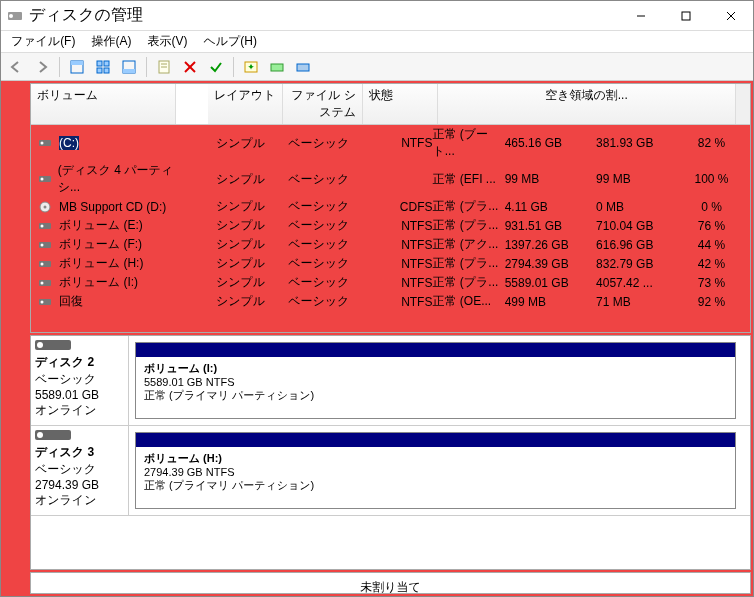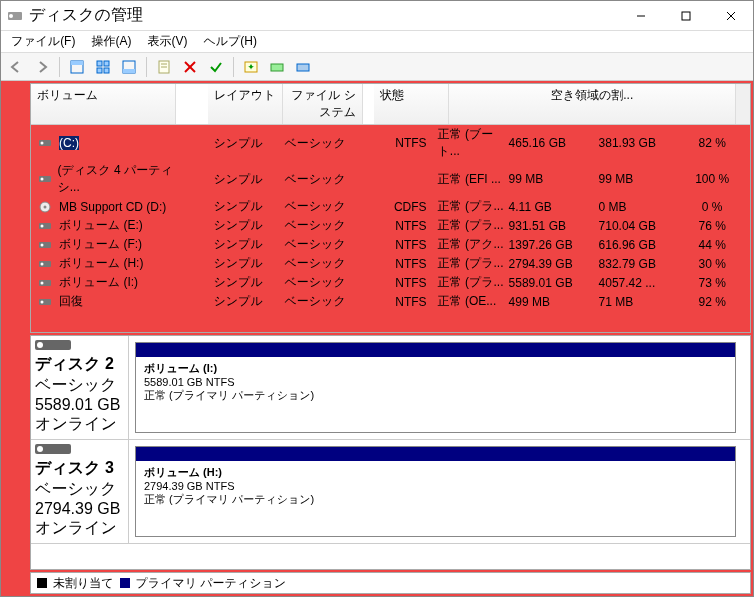--- a/index.html
+++ b/index.html
@@ -15,34 +15,34 @@
   .toolbar .sep { width: 1px; height: 20px; background: #ccc; margin: 0 2px;}
   .toolbar .tbtn { width: 22px; height: 22px; display: flex; align-items: center; justify-content: center; border: 1px solid transparent; }
   .content { display: flex; flex-direction: column; height: calc(597px - 30px - 22px - 28px - 2px); background:#ef4444;padding-left:27px;}
   .volpane { height: 250px; border: 1px solid #aaa; margin:2px; overflow:hidden;}
   .volheader { display:flex; background:#fff; border-bottom: 1px solid #ccc;}
   .volheader div { border-right:1px solid #ddd; padding: 3px 6px; background:linear-gradient(#fdfdfd,#f0f0f0);}
   .volheader .sc { width:14px; border-right:none; background:#f0f0f0;}
   .volrow { display:flex; padding:1px 0; align-items:center;}
   .volrow.sel .voltxt { background:#0a246a; color:#fff;}
   .volrow .vicon { width:16px; height:12px; margin:0 4px 0 8px; display:inline-flex; align-items:center;}
-  .c-vol{width:145px;} .c-lay{width:75px;margin-left:32px;} .c-type{width:70px;} .c-fs{width:80px;text-align:right;} .c-stat{width:75px;margin-left:11px;} .c-cap{width:95px;} .c-free{width:80px;} .c-pct{width:80px;text-align:center;}
+  .c-vol{width:145px;} .c-lay{width:75px;margin-left:32px;} .c-type{width:70px;} .c-fs{width:80px;text-align:right;} .c-stat{width:75px;} .c-cap{width:95px;} .c-free{width:80px;} .c-pct{width:80px;text-align:center;}
   .volrow .c-vol{width:159px; display:flex; align-items:center;}
   .diskpane { flex:1; border:1px solid #aaa; margin:0 2px 2px 2px; overflow:auto; background:#fff;}
   .diskrow { display:flex; border-bottom:1px solid #ccc; min-height:90px;}
-  .diskinfo { width:98px; border-right:1px solid #ccc; padding:4px; font-size:16px;}
+  .diskinfo { width:98px; border-right:1px solid #ccc; padding:4px; font-size:12px;}
   .diskinfo .dicon{ width:36px; height:10px; background:#666; margin-bottom:4px; border-radius:2px; position:relative;}
   .diskinfo .dicon::before{content:"";position:absolute;left:2px;top:2px;width:6px;height:6px;background:#fff;border-radius:50%;}
   .diskinfo b{ font-weight:bold;}
   .diskparts { flex:1; padding:6px 14px 6px 6px; display:flex;}
   .part { flex:1; border:1px solid #888; display:flex; flex-direction:column;}
   .part .phdr{ height:14px; background:#000080;}
   .part .pbody{ padding:4px 8px; font-size:11px;}
   .part .pbody b{font-weight:bold;}
-  .legend{ height:22px; border:1px solid #aaa; margin:0 2px 2px 2px; display:flex; align-items:center; padding:0 6px; gap:6px; background:#fff;}
+  .legend{ height:22px; border:1px solid #aaa; margin:0 2px 2px 2px; display:flex; align-items:center; padding:0 6px; gap:6px; background:#fff;flex-direction:column;}
   .legend .sw{ width:10px; height:10px; display:inline-block;}
   svg{display:block;}
 </style>
 </head>
 <body>
 
 <div class="titlebar">
   <span class="icon">
     <svg width="16" height="16">
         <rect x="1" y="4" width="14" height="8" fill="#999" rx="1"></rect>
@@ -258,21 +258,21 @@
               </svg>
             </span>
             <span class="voltxt">ボリューム (H:)</span>
           </span>
           <span class="c-lay">シンプル</span>
           <span class="c-type">ベーシック</span>
           <span class="c-fs">NTFS</span>
           <span class="c-stat">正常 (プラ...</span>
           <span class="c-cap">2794.39 GB</span>
           <span class="c-free">832.79 GB</span>
-          <span class="c-pct">30 %</span>
+          <span class="c-pct">42 %</span>
         </div>
         <div class="volrow">
           <span class="c-vol">
             <span class="vicon">
               <svg width="14" height="12">
                 <rect x="0" y="3" width="12" height="6" fill="#777" rx="1"></rect>
                 <circle cx="3" cy="6" r="1.5" fill="#fff"></circle>
               </svg>
             </span>
             <span class="voltxt">ボリューム (I:)</span>

